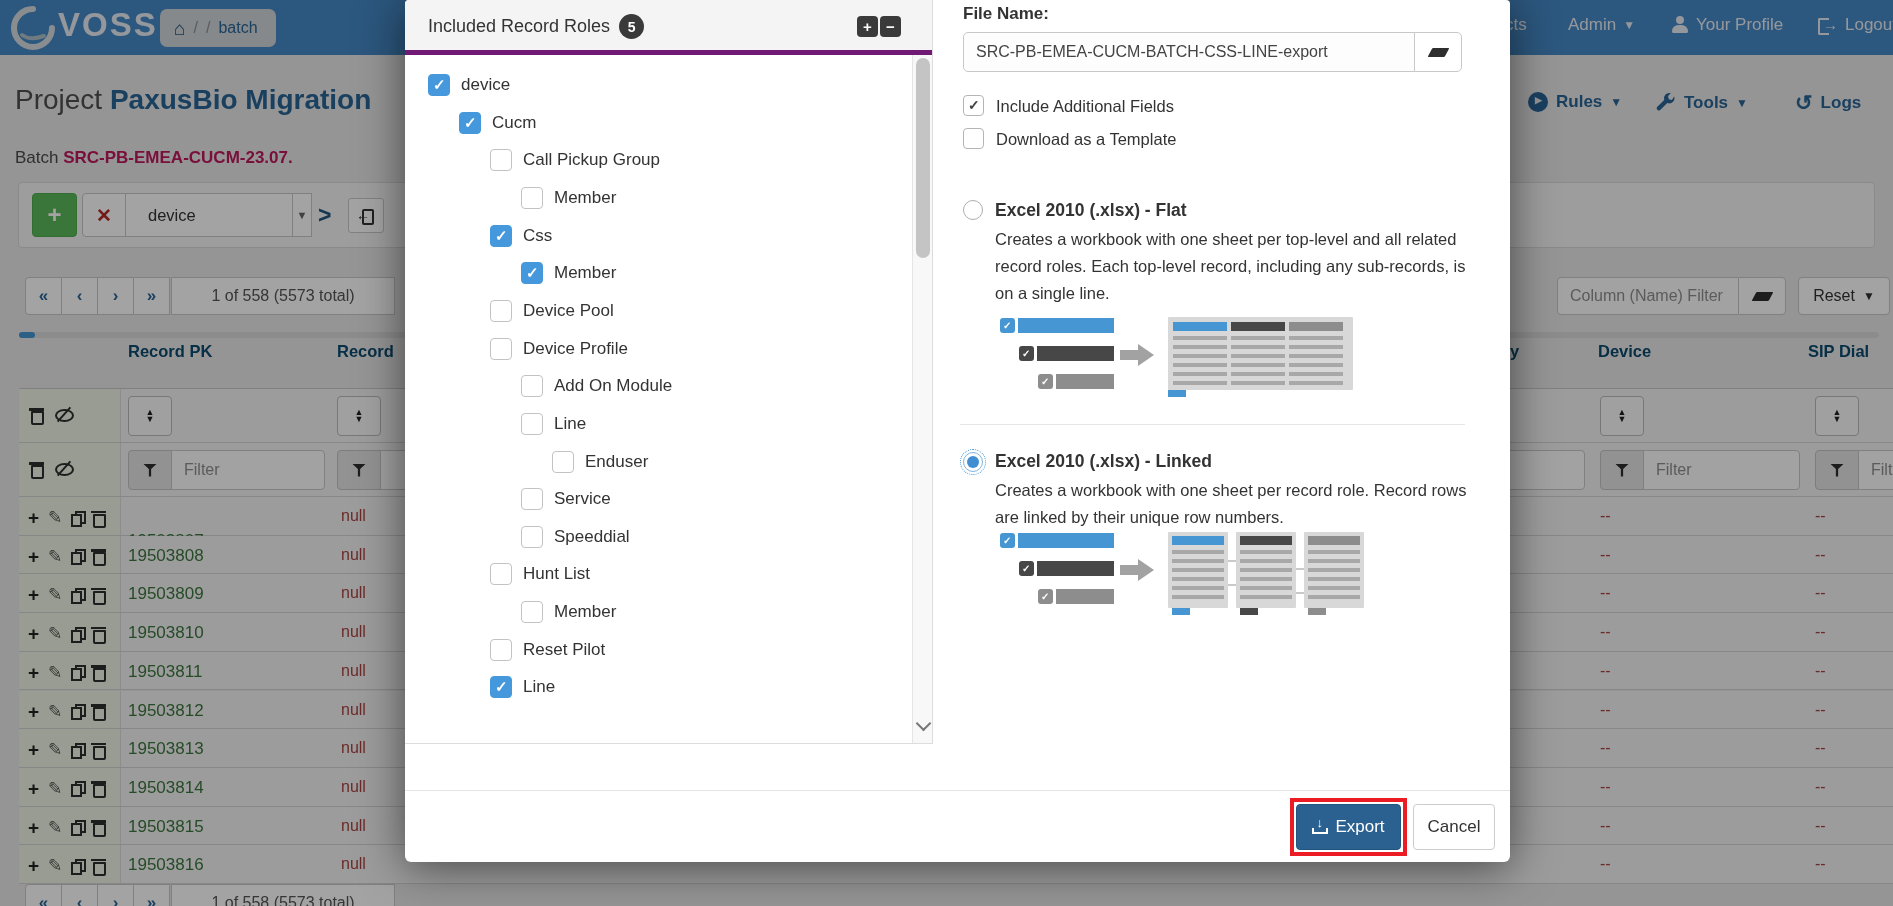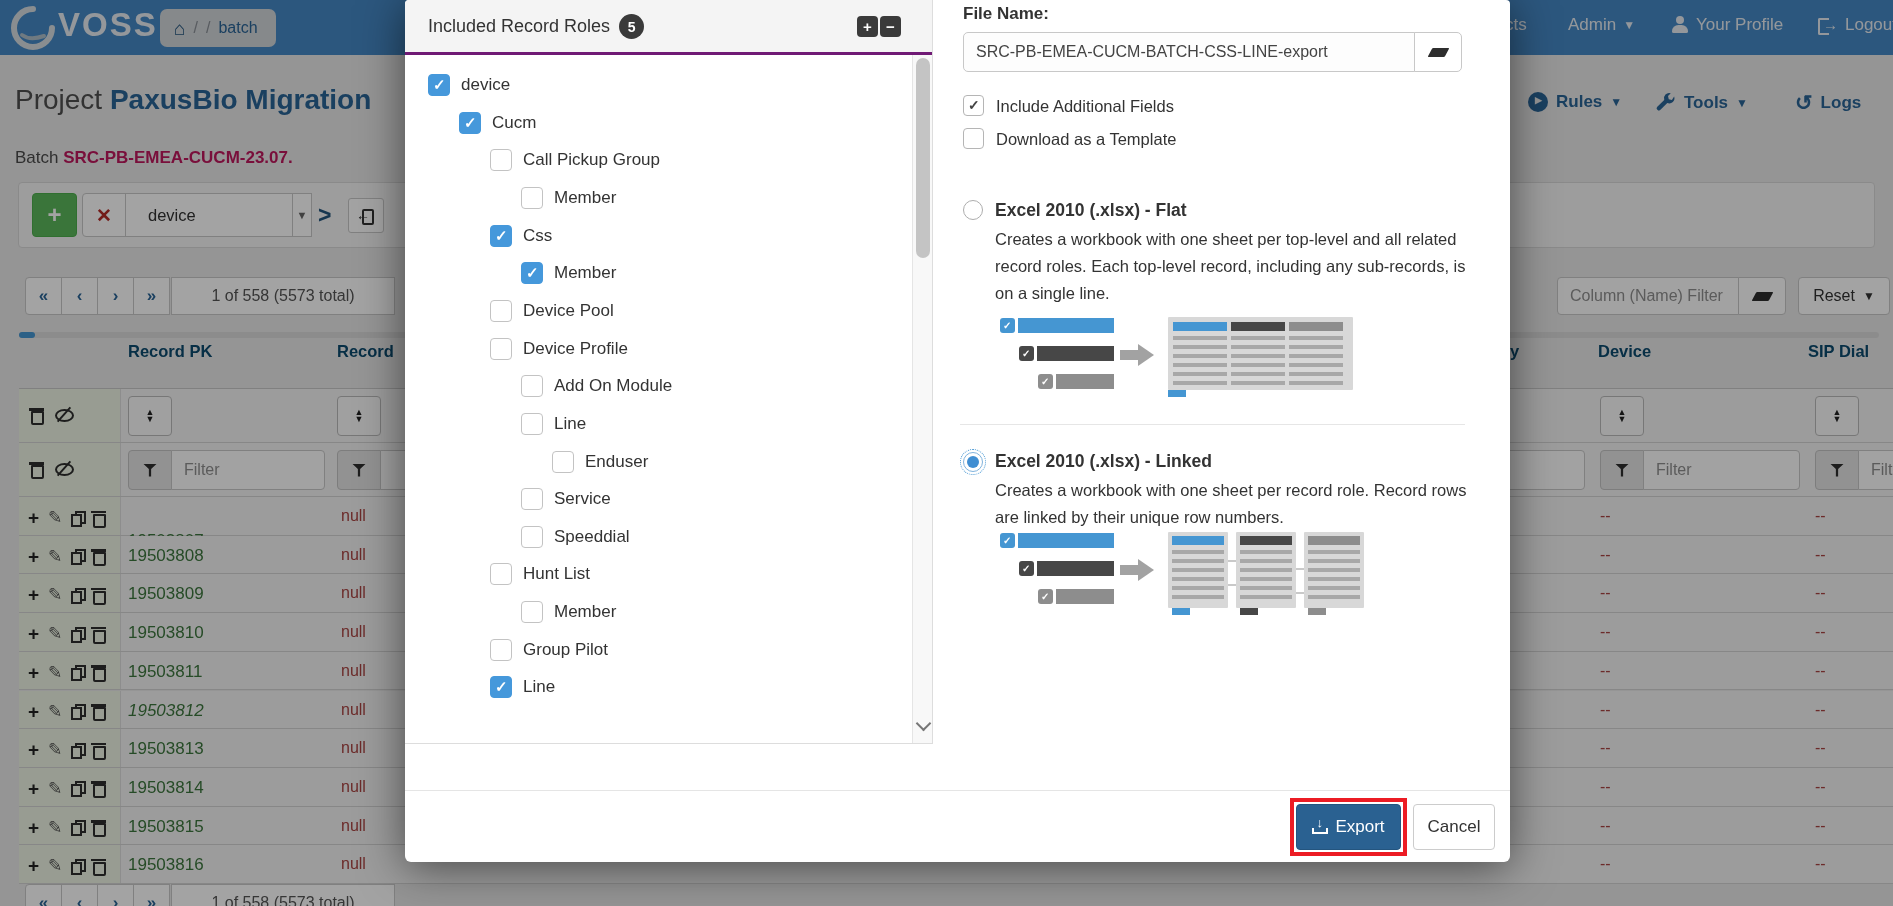--- a/index.html
+++ b/index.html
@@ -83,21 +83,21 @@
   .icon-copy::before{content:"";position:absolute;left:4px;top:0;width:7px;height:9px;border:2px solid #2e2e2e;}
   .icon-copy::after{content:"";position:absolute;left:0;top:3px;width:7px;height:9px;border:2px solid #2e2e2e;background:#eef5e4;}
   .pkval{position:absolute;left:128px;font-size:17px;color:#3c763d;}
   .nullval{color:#a94442;font-size:16px;position:absolute;}
   .cellicons{position:absolute;display:flex;align-items:center;}
 
   
   .overlay{position:absolute;inset:0;background:rgba(0,0,0,0.36);z-index:5;}
   .modal{position:absolute;left:405px;top:0;width:1105px;height:862px;background:#fff;z-index:10;
          border-radius:4px 4px 6px 6px;box-shadow:0 5px 45px rgba(0,0,0,.55);}
-  .treepanel-head{position:absolute;left:0;top:0;width:528px;height:55px;background:#f4f4f4;border-bottom:3px solid #701a75;border-radius:4px 0 0 0;box-sizing:border-box;}
+  .treepanel-head{position:absolute;left:0;top:0;width:528px;height:55px;background:#f4f4f4;border-bottom:5px solid #701a75;border-radius:4px 0 0 0;box-sizing:border-box;}
   .treepanel-title{position:absolute;left:23px;top:14px;font-size:18px;color:#333;display:flex;align-items:center;gap:9px;}
   .badge5{width:25px;height:25px;border-radius:50%;background:#3a3a3a;color:#fff;font-size:14px;font-weight:bold;display:flex;align-items:center;justify-content:center;}
   .sqbtn{position:absolute;top:16px;width:21px;height:21px;background:#3a3a3a;border-radius:4px;color:#fff;font-size:15px;font-weight:bold;display:flex;align-items:center;justify-content:center;line-height:1;}
   .treeborder-r{position:absolute;left:527px;top:0;width:1px;height:743px;background:#ddd;}
   .treeborder-b{position:absolute;left:0;top:743px;width:528px;height:1px;background:#ddd;}
   .vtrack{position:absolute;left:507px;top:55px;width:20px;height:688px;background:#f8f8f8;border-left:1px solid #e5e5e5;box-sizing:border-box;}
   .vthumb{position:absolute;left:3px;top:3px;width:14px;height:200px;background:#c4c4c4;border-radius:7px;}
   .chevdown{position:absolute;left:5px;top:663px;width:9px;height:9px;border-right:2px solid #777;border-bottom:2px solid #777;transform:rotate(45deg);}
   .tree{position:absolute;left:0;top:55px;width:507px;height:688px;overflow:hidden;}
   .tree-row{position:absolute;left:0;width:100%;height:24px;}
@@ -363,21 +363,21 @@
       </div>
       <div class="rowband" style="top: 690.5px; height: 38.7px;">
         <div class="acell">
           <span class="cellicons" style="left: 9px; top: 11px; gap: 9px;">
             <span class="ri plus">+</span>
             <span class="ri pencil">✎</span>
             <span class="icon-copy"></span>
             <span class="icon-trash"></span>
           </span>
         </div>
-        <span class="pkval" style="left: 109px; top: 10px; font-style: italic;">19503812</span>
+        <span class="pkval" style="left: 109px; top: 10px;">19503812</span>
         <span class="nullval" style="left: 322px; top: 10px;">null</span>
         <span class="nullval" style="left: 1581px; top: 10px;">--</span>
         <span class="nullval" style="left: 1796px; top: 10px;">--</span>
       </div>
       <div class="rowband" style="top: 729.2px; height: 38.7px;">
         <div class="acell">
           <span class="cellicons" style="left: 9px; top: 11px; gap: 9px;">
             <span class="ri plus">+</span>
             <span class="ri pencil">✎</span>
             <span class="icon-copy"></span>
@@ -507,21 +507,21 @@
         <div class="tree-row" style="top: 508.45px;">
           <span class="tcb" style="left: 85px;"></span>
           <span class="tlabel" style="left: 118px;">Hunt List</span>
         </div>
         <div class="tree-row" style="top: 546.1px;">
           <span class="tcb" style="left: 116px;"></span>
           <span class="tlabel" style="left: 149px;">Member</span>
         </div>
         <div class="tree-row" style="top: 583.75px;">
           <span class="tcb" style="left: 85px;"></span>
-          <span class="tlabel" style="left: 118px;">Group Pilot</span>
+          <span class="tlabel" style="left: 118px;">Reset Pilot</span>
         </div>
         <div class="tree-row" style="top: 621.4px;">
           <span class="tcb on" style="left: 85px;"></span>
           <span class="tlabel" style="left: 118px;">Line</span>
         </div>
         <div class="tree-row" style="top: 689px;">
           <span class="tcb" style="left: 85px;"></span>
           <span class="tlabel" style="left: 118px;">Line Group</span>
         </div>
       </div>

